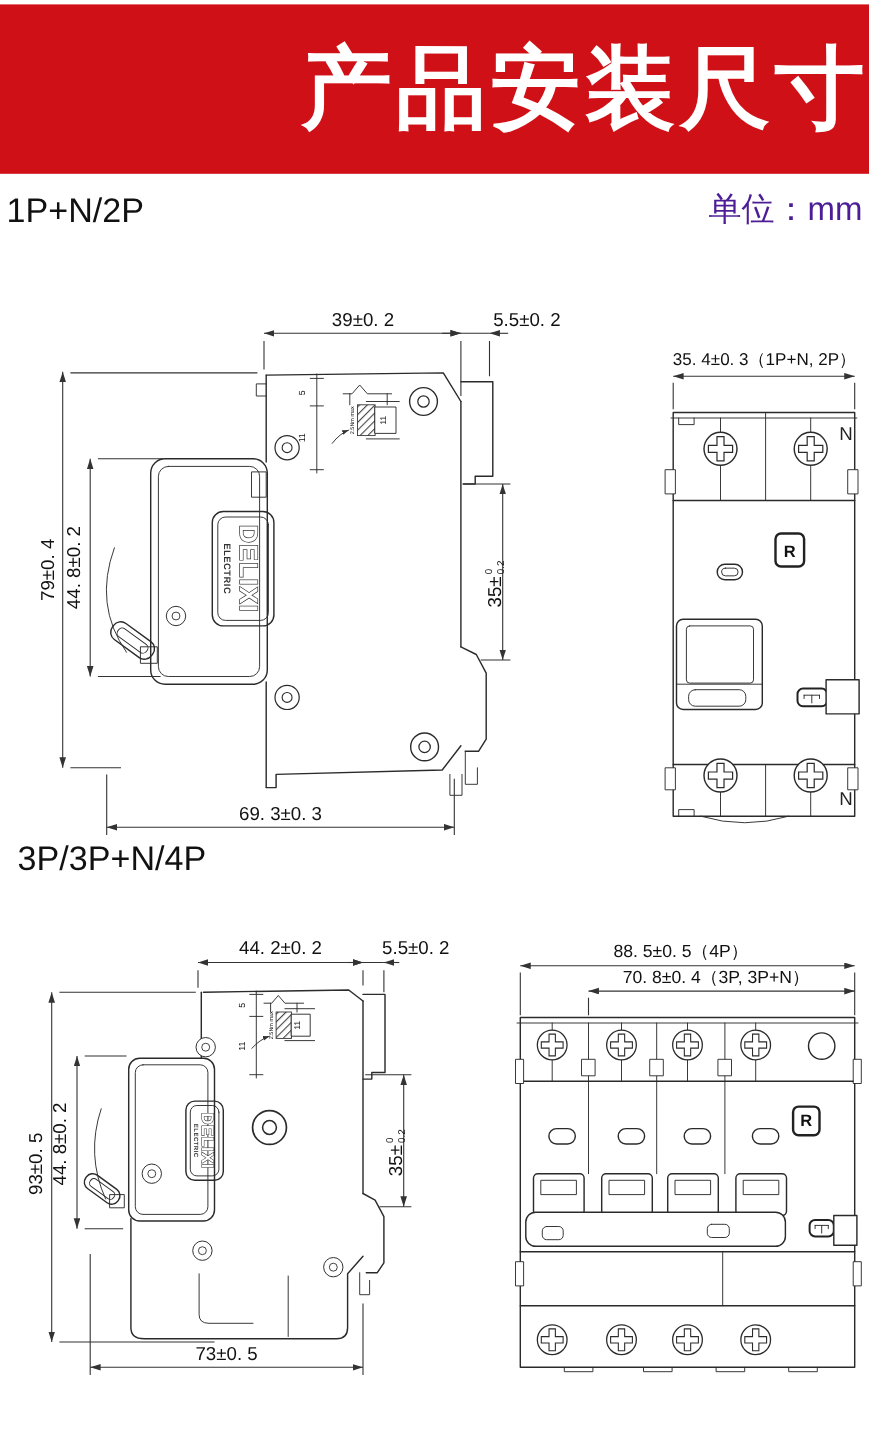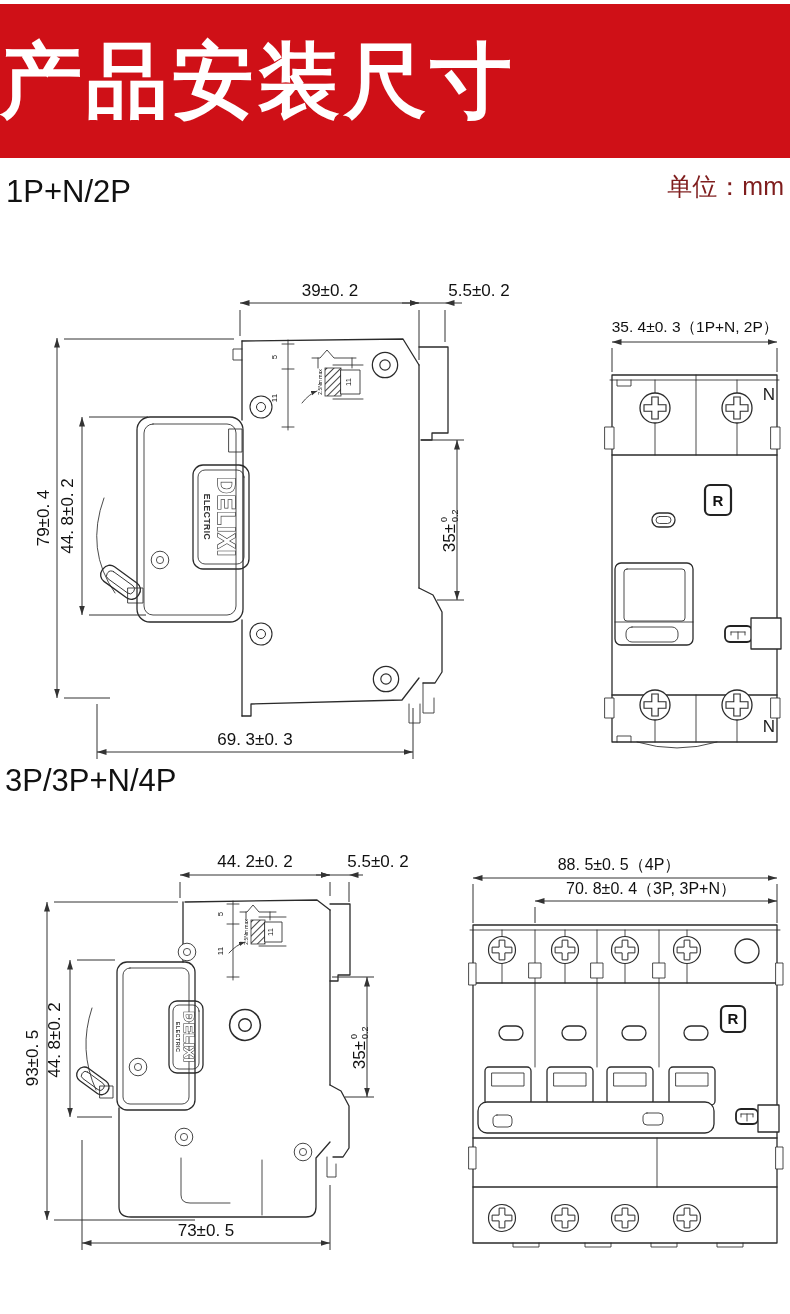--- a/index.html
+++ b/index.html
@@ -1,24 +1,24 @@
 <!DOCTYPE html>
 <html><head>
 <meta charset="utf-8">
 <style>
   html,body{margin:0;padding:0}
   body{width:790px;height:1314px;position:relative;background:#fff;overflow:hidden;
        font-family:"Liberation Sans","DejaVu Sans",sans-serif}
   .banner{position:absolute;left:0;top:4px;width:790px;height:154px;background:#cf1017;
-          display:flex;align-items:center;justify-content:flex-start}
+          display:flex;align-items:center;justify-content:flex-end}
   .banner h1{margin:0;color:#fff;font-size:82px;font-weight:bold;letter-spacing:4px;line-height:1}
   .seclbl{position:absolute;font-size:31px;color:#111}
   #lbl-2p{left:6px;top:174px}
-  #lbl-multi{left:5px;top:763px}
-  .unit{position:absolute;right:6px;top:170px;font-size:25px;color:#7f1d1d}
+  #lbl-multi{left:16px;top:763px}
+  .unit{position:absolute;right:6px;top:170px;font-size:30px;color:#4c1d95}
   svg{position:absolute;overflow:visible}
   .ln{stroke:#2b2b2b;stroke-width:1.3;fill:none;stroke-linejoin:round;stroke-linecap:round}
   .l2{stroke:#2b2b2b;stroke-width:0.85;fill:none;stroke-linejoin:round;stroke-linecap:round}
   .wf{fill:#fff}
   .dim{stroke:#333;stroke-width:1;fill:none}
   text{fill:#111;font-family:"Liberation Sans","DejaVu Sans",sans-serif}
   .dt{font-size:17px}
   .dtm{font-size:15.5px}
   .dtn{font-size:16px}
   .dts{font-size:9px}

